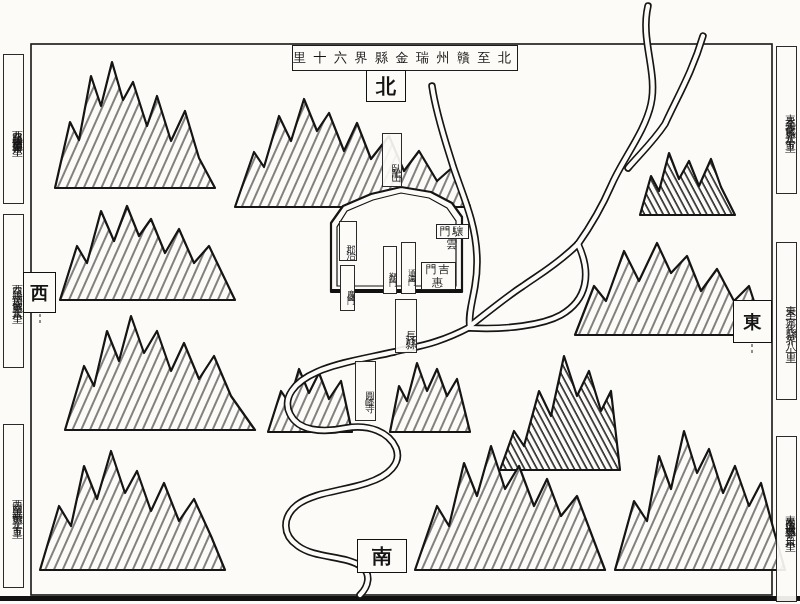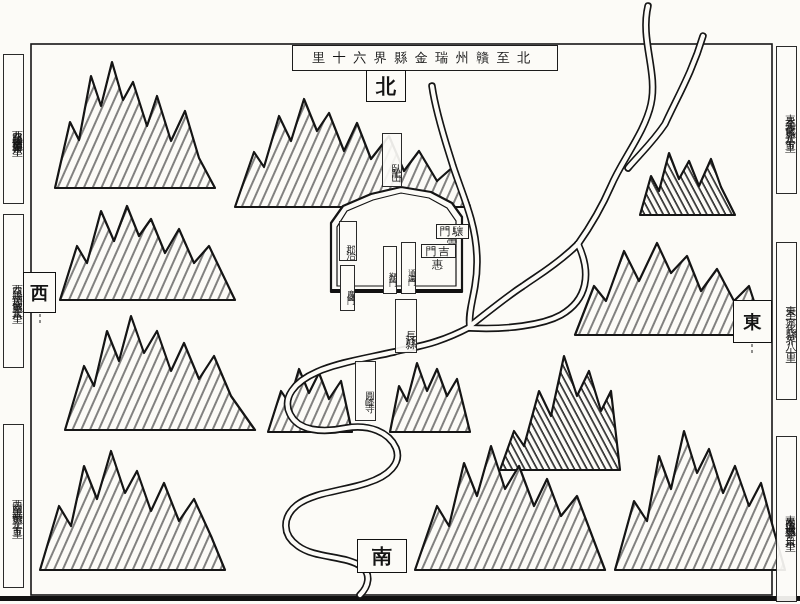--- a/index.html
+++ b/index.html
@@ -83,30 +83,30 @@
   </svg>
 
   <div class="vlabel edge" style="left:3px;top:54px;height:150px;letter-spacing:1.5px;">西北至贛州瑞金縣界六十里</div>
   <div class="vlabel edge sp3" style="left:3px;top:214px;height:154px;">西至贛州瑞金縣界六十里</div>
   <div class="vlabel edge sp3" style="left:3px;top:424px;height:164px;">西南至武平縣界一十五里</div>
 
   <div class="vlabel edge sp3" style="left:776px;top:46px;height:148px;">東北至寧化縣界八十五里</div>
   <div class="vlabel edge sp6" style="left:776px;top:242px;height:158px;">東至寧化縣界八十里</div>
   <div class="vlabel edge" style="left:776px;top:436px;height:166px;letter-spacing:2.5px;font-size:10.5px;">東南至連城縣界一百六十里</div>
 
-  <div class="hstrip" style="left:292px;top:45px;width:266px;height:26px;font-size:13px;letter-spacing:7.5px;line-height:23px;">里十六界縣金瑞州贛至北</div>
+  <div class="hstrip" style="left:292px;top:45px;width:226px;height:26px;font-size:13px;letter-spacing:7.5px;line-height:23px;">里十六界縣金瑞州贛至北</div>
 
   <div class="compass" style="left:366px;top:70px;width:40px;height:32px;font-size:20px;">北</div>
   <div class="compass" style="left:357px;top:539px;width:50px;height:34px;font-size:20px;">南</div>
   <div class="compass" style="left:23px;top:272px;width:33px;height:41px;font-size:18px;">西</div>
   <div class="compass" style="left:733px;top:300px;width:39px;height:43px;font-size:18px;">東</div>
 
   <div class="vlabel" style="left:382px;top:133px;width:20px;height:54px;font-size:10px;letter-spacing:4px;">臥龍山</div>
   <div class="vlabel" style="left:339px;top:221px;width:18px;height:40px;font-size:9.5px;letter-spacing:5px;">郡治</div>
   <div class="vlabel gate" style="left:340px;top:265px;height:46px;">廣儲門</div>
   <div class="vlabel gate" style="left:383px;top:246px;height:48px;width:14px;">鄞江門</div>
   <div class="vlabel gate" style="left:401px;top:242px;height:52px;letter-spacing:5px;">通遠門</div>
   <div class="gate-h" style="left:436px;top:224px;width:33px;height:15px;">門驤雲</div>
-  <div class="gate-h" style="left:421px;top:244px;width:35px;height:14px;">門吉惠</div>
+  <div class="gate-h" style="left:421px;top:262px;width:35px;height:28px;">門吉惠</div>
   <div class="vlabel" style="left:395px;top:299px;width:22px;height:54px;font-size:11px;letter-spacing:4px;">長汀縣</div>
   <div class="vlabel" style="left:355px;top:361px;width:21px;height:60px;font-size:9.5px;letter-spacing:6px;">圓峰寺</div>
 
 </div>
 
 </body></html>

